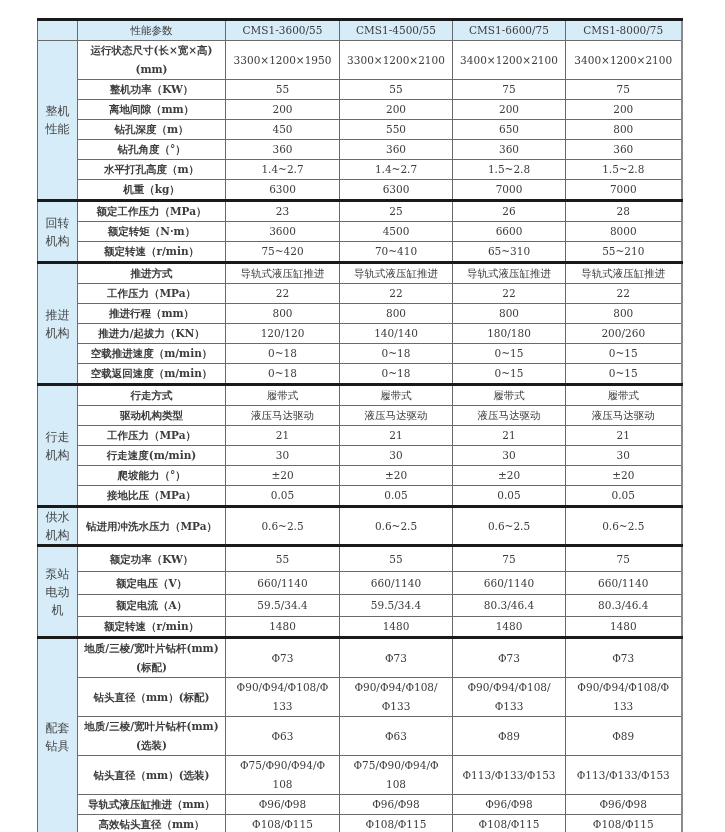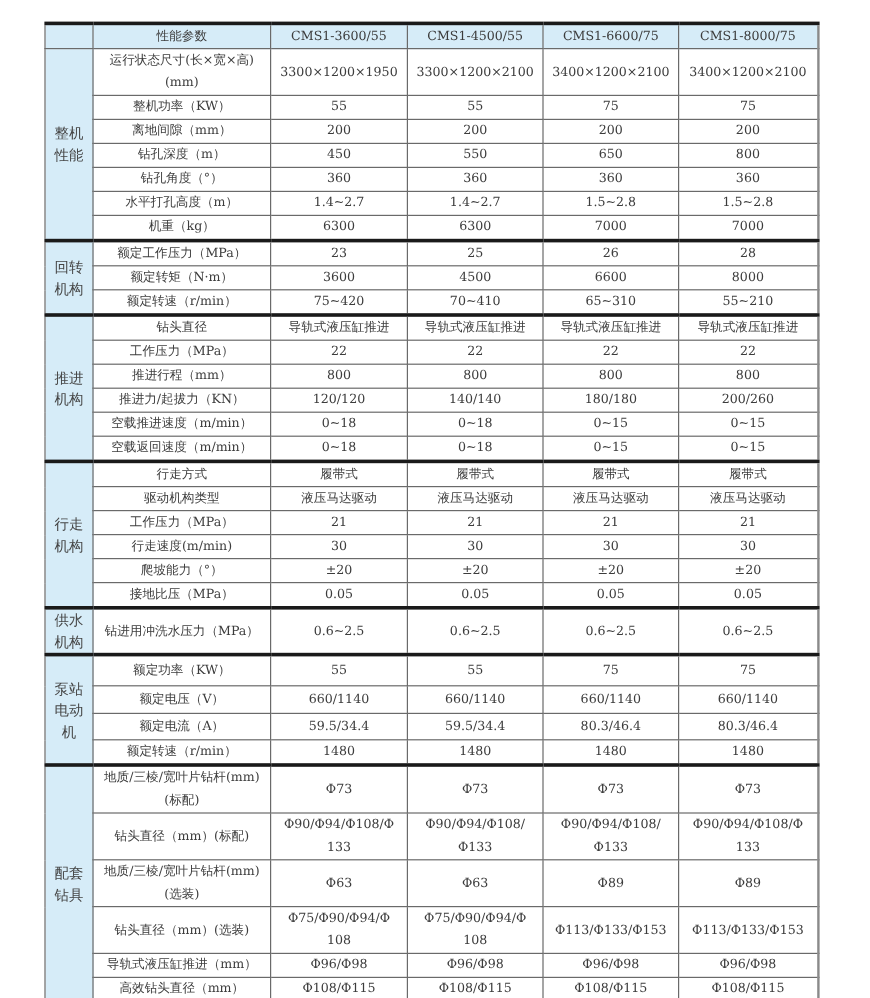--- a/index.html
+++ b/index.html
@@ -2,21 +2,21 @@
 <html><head>
 <meta charset="utf-8">
 <style>
   html, body { margin: 0; padding: 0; background: #ffffff; }
   body { width: 725px; height: 832px; position: relative; font-family: "DejaVu Serif", "Liberation Serif", serif; color: #3a3a3a; }
   .wrap { position: absolute; left: 37px; top: 18px; width: 644px; }
   table { border-collapse: collapse; width: 644px; table-layout: fixed; }
   td, th { border: 1px solid #6a6a6a; text-align: center; vertical-align: middle; font-size: 10.5px; font-weight: normal; padding: 0 2px; line-height: 19px; color: #3c3c3c; }
   th { background: #d6ecf8; }
   td.sec { background: #d6ecf8; font-size: 12px; line-height: 18px; color: #454545; }
-  td.param { font-size: 10.5px; }
+  td.param { font-size: 10.5px; font-weight: bold; }
   tr.thick-top td, tr.thick-top th { border-top: 3px solid #1a1a1a; }
   tr.thickest td, tr.thickest th { border-top: 3px solid #1a1a1a; }
   table { border-right: 2px solid #8a8a8a; border-bottom: 3px solid #1a1a1a; border-left: 1px solid #6a6a6a; }
 </style>
 </head>
 <body>
 
 <div class="wrap">
   <table>
     <colgroup>
@@ -117,21 +117,21 @@
           <td>75~420</td>
           <td>70~410</td>
           <td>65~310</td>
           <td>55~210</td>
         </tr>
         <tr class="thick-top" style="height: 19px;">
           <td class="sec" rowspan="6">
             <div>推进</div>
             <div>机构</div>
           </td>
-          <td class="param">钻头直径</td>
+          <td class="param">推进方式</td>
           <td>导轨式液压缸推进</td>
           <td>导轨式液压缸推进</td>
           <td>导轨式液压缸推进</td>
           <td>导轨式液压缸推进</td>
         </tr>
         <tr style="height: 19px;">
           <td class="param">工作压力（MPa）</td>
           <td>22</td>
           <td>22</td>
           <td>22</td>

